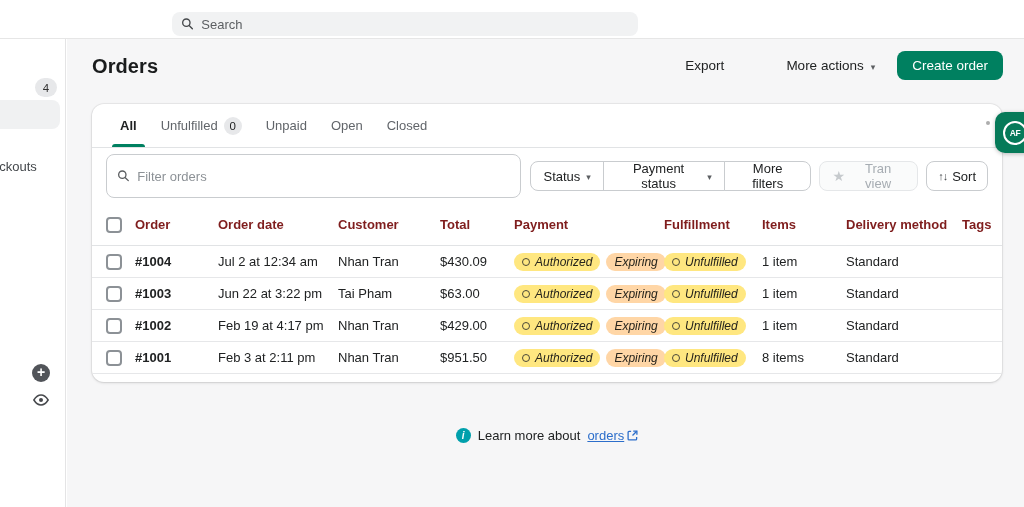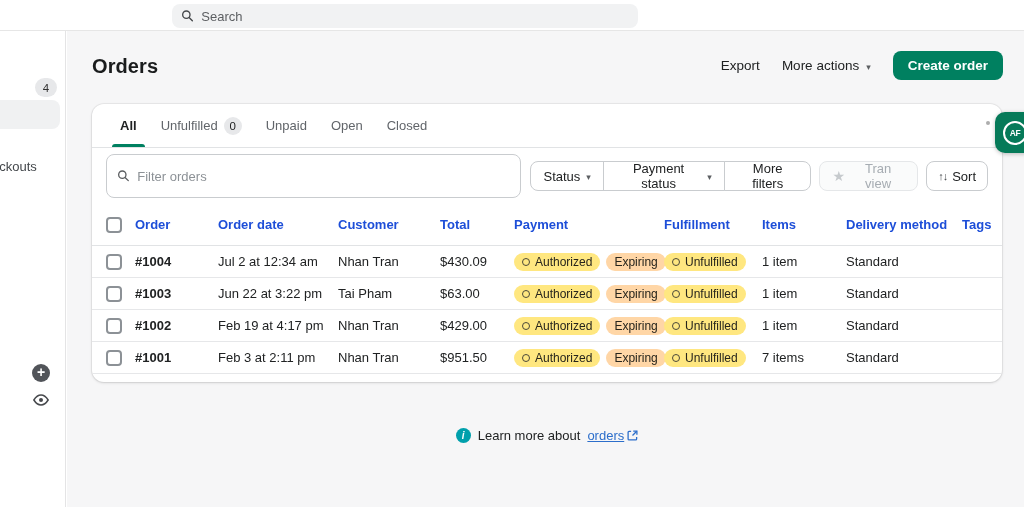--- a/index.html
+++ b/index.html
@@ -1,20 +1,20 @@
 <!DOCTYPE html>
 <html><head>
 <meta charset="utf-8">
 <style>
   * { margin:0; padding:0; box-sizing:border-box; }
   html,body { width:1024px; height:507px; overflow:hidden; }
   body { font-family:"Liberation Sans", sans-serif; color:#202223; background:#fff; position:relative; font-size:13px; }
 
   
-  .topbar { position:absolute; left:0; top:0; width:1024px; height:31px; background:#fff; border-bottom:1px solid #E6E6E6; z-index:5; }
+  .topbar { position:absolute; left:0; top:8px; width:1024px; height:31px; background:#fff; border-bottom:1px solid #E6E6E6; z-index:5; }
   .topbar-search { position:absolute; left:172px; top:4px; width:466px; height:24px; background:#F1F2F3; border-radius:8px; display:flex; align-items:center; padding:0 9px; gap:7px; }
   .topbar-search input { border:none; background:transparent; outline:none; font-family:"Liberation Sans",sans-serif; font-size:13px; color:#202223; width:100%; }
   .topbar-search input::placeholder { color:#5C5F62; }
   .account { position:absolute; right:9px; top:3px; height:25px; display:flex; align-items:center; gap:8px; cursor:pointer; }
   .avatar { width:24px; height:24px; border-radius:50%; background:#FBCD6B; color:#5E4200; font-size:10.5px; font-weight:bold; display:flex; align-items:center; justify-content:center; }
   .account-name { font-size:13px; font-weight:500; color:#202223; }
 
   
   .sidebar { position:absolute; left:0; top:31px; width:66px; height:476px; background:#FFFFFF; border-right:1px solid #E4E4E5; z-index:4; }
   .sb-selected { position:absolute; left:-10px; top:69px; width:70px; height:29px; background:#F0F1F2; border-radius:8px; cursor:pointer; }
@@ -22,23 +22,23 @@
   .sb-trunc { position:absolute; left:-8px; top:128px; font-size:13px; color:#43474B; white-space:nowrap; }
   .sb-plus { position:absolute; left:32px; top:333px; width:18px; height:18px; border-radius:50%; background:#515459; color:#fff; font-size:14px; font-weight:bold; line-height:16px; text-align:center; cursor:pointer; }
   .sb-eye { position:absolute; left:32px; top:360px; width:18px; height:18px; cursor:pointer; }
 
   
   .main-bg { position:absolute; left:67px; top:31px; width:957px; height:476px; background:#F6F6F7; }
 
   
   .page-title { position:absolute; left:92px; top:55px; font-size:20px; font-weight:700; color:#1A1C1D; letter-spacing:.1px; }
   .header-actions { position:absolute; right:21px; top:51px; height:29px; display:flex; align-items:center; gap:22px; }
-  .txt-btn { font-size:13.5px; font-weight:500; color:#202223; cursor:pointer; background:none; border:none; font-family:"Liberation Sans",sans-serif; display:flex; align-items:center; gap:7px; }
+  .txt-btn { font-size:13.5px; font-weight:500; color:#202223; cursor:pointer; background:none; border:none; font-family:"Liberation Sans",sans-serif; display:flex; align-items:center; gap:7px;margin-left:40px; }
   .caret { font-size:9px; color:#5C5F62; transform:translateY(1px); }
-  .primary-btn { background:#008060; color:#fff; border:none; border-radius:8px; padding:7px 15px; font-size:13.5px; font-weight:700; font-family:"Liberation Sans",sans-serif; cursor:pointer; }
+  .primary-btn { background:#008060; color:#fff; border:none; border-radius:8px; padding:7px 15px; font-size:13.5px; font-weight:400; font-family:"Liberation Sans",sans-serif; cursor:pointer; }
 
   
   .card { position:absolute; left:92px; top:104px; width:910px; height:278px; background:#fff; border-radius:12px; box-shadow:0 0 0 1px rgba(0,0,0,.05), 0 1px 3px rgba(0,0,0,.13); display:flex; flex-direction:column; overflow:hidden; }
 
   
   .tabs { height:44px; border-bottom:1px solid #E1E3E5; display:flex; align-items:stretch; padding-left:16px; }
   .tab { position:relative; display:flex; align-items:center; gap:6px; padding:0 12px; font-size:13px; color:#61656A; cursor:pointer; }
   .tab.active { color:#202223; font-weight:600; }
   .tab.active::after { content:""; position:absolute; left:4px; right:4px; bottom:0; height:3px; border-radius:3px 3px 0 0; background:#008060; }
   .tab-badge { background:#E7E8EA; color:#202223; border-radius:9px; font-size:11.5px; min-width:18px; height:18px; display:flex; align-items:center; justify-content:center; padding:0 5px; font-weight:normal; }
@@ -53,28 +53,28 @@
   .g-btn:first-child { border-radius:8px 0 0 8px; margin-left:0; }
   .g-btn:last-child { border-radius:0 8px 8px 0; }
   .editview-btn { height:30px; margin-left:8px; background:#FAFBFB; border:1px solid #E5E7E9; border-radius:8px; padding:0 12px; font-size:13px; font-weight:500; color:#A6ACB2; display:flex; align-items:center; gap:6px; cursor:default; font-family:"Liberation Sans",sans-serif; }
   .star { color:#C6CACD; font-size:14px; }
   .sort-btn { height:30px; margin-left:8px; background:#fff; border:1px solid #C9CCCF; border-radius:8px; padding:0 11px; font-size:13px; font-weight:500; color:#202223; display:flex; align-items:center; gap:5px; cursor:pointer; font-family:"Liberation Sans",sans-serif; }
   .sort-glyph { font-size:11px; letter-spacing:-1px; color:#44474A; }
 
   
   .tgrid { display:grid; grid-template-columns:29px 83px 120px 102px 74px 150px 98px 84px 116px 1fr; align-items:center; padding-left:14px; }
   .thead { height:42px; border-bottom:1px solid #E1E3E5; }
-  .th { font-size:13px; font-weight:600; color:#1d4ed8; }
+  .th { font-size:13px; font-weight:600; color:#7f1d1d; }
   .trow { height:32px; border-bottom:1px solid #E6E7E9; cursor:pointer; }
   .trow:last-of-type { border-bottom:1px solid #E6E7E9; }
   .cell { font-size:13px; color:#202223; white-space:nowrap; }
   .order-id { font-weight:600; }
   .checkbox { width:16px; height:16px; border:2px solid #8C9196; border-radius:4px; background:#fff; cursor:pointer; }
   .badges { display:flex; gap:6px; align-items:center; }
-  .badge { display:inline-flex; align-items:center; gap:5px; border-radius:10px; padding:2px 8px; font-size:12px; color:#26241C; white-space:nowrap; }
+  .badge { display:inline-flex; align-items:center; gap:5px; border-radius:10px; padding:2px 8px; font-size:12px; color:#26241C; white-space:nowrap;font-style:italic; }
   .badge.yellow { background:#FFE780; }
   .badge.peach { background:#FFD6A6; }
   .ring { width:8px; height:8px; border:1.7px solid #4C4939; border-radius:50%; display:inline-block; }
   .card-footer-strip { flex:1; }
 
   
   .learn { position:absolute; left:92px; top:428px; width:910px; display:flex; align-items:center; justify-content:center; gap:7px; font-size:13px; color:#202223; }
   .info-icon { width:15px; height:15px; border-radius:50%; background:#00A0AC; color:#fff; font-size:10px; font-weight:bold; display:flex; align-items:center; justify-content:center; font-style:italic; }
   .learn a { color:#2C6ECB; text-decoration:underline; cursor:pointer; display:inline-flex; align-items:center; gap:3px; }
 
@@ -274,21 +274,21 @@
       <span class="badge yellow">
           <span class="ring"></span>
           <span>Authorized</span>
         </span>
       <span class="badge peach">Expiring</span>
     </div>
     <div><span class="badge yellow">
           <span class="ring"></span>
           <span>Unfulfilled</span>
         </span></div>
-    <div class="cell">7 items</div>
+    <div class="cell">8 items</div>
     <div class="cell">Standard</div>
     <div class="cell"></div>
   </div>
 
   <div class="card-footer-strip"></div>
 </div>
 
 <div class="learn">
   <span class="info-icon">i</span>
   <span>Learn more about</span>

